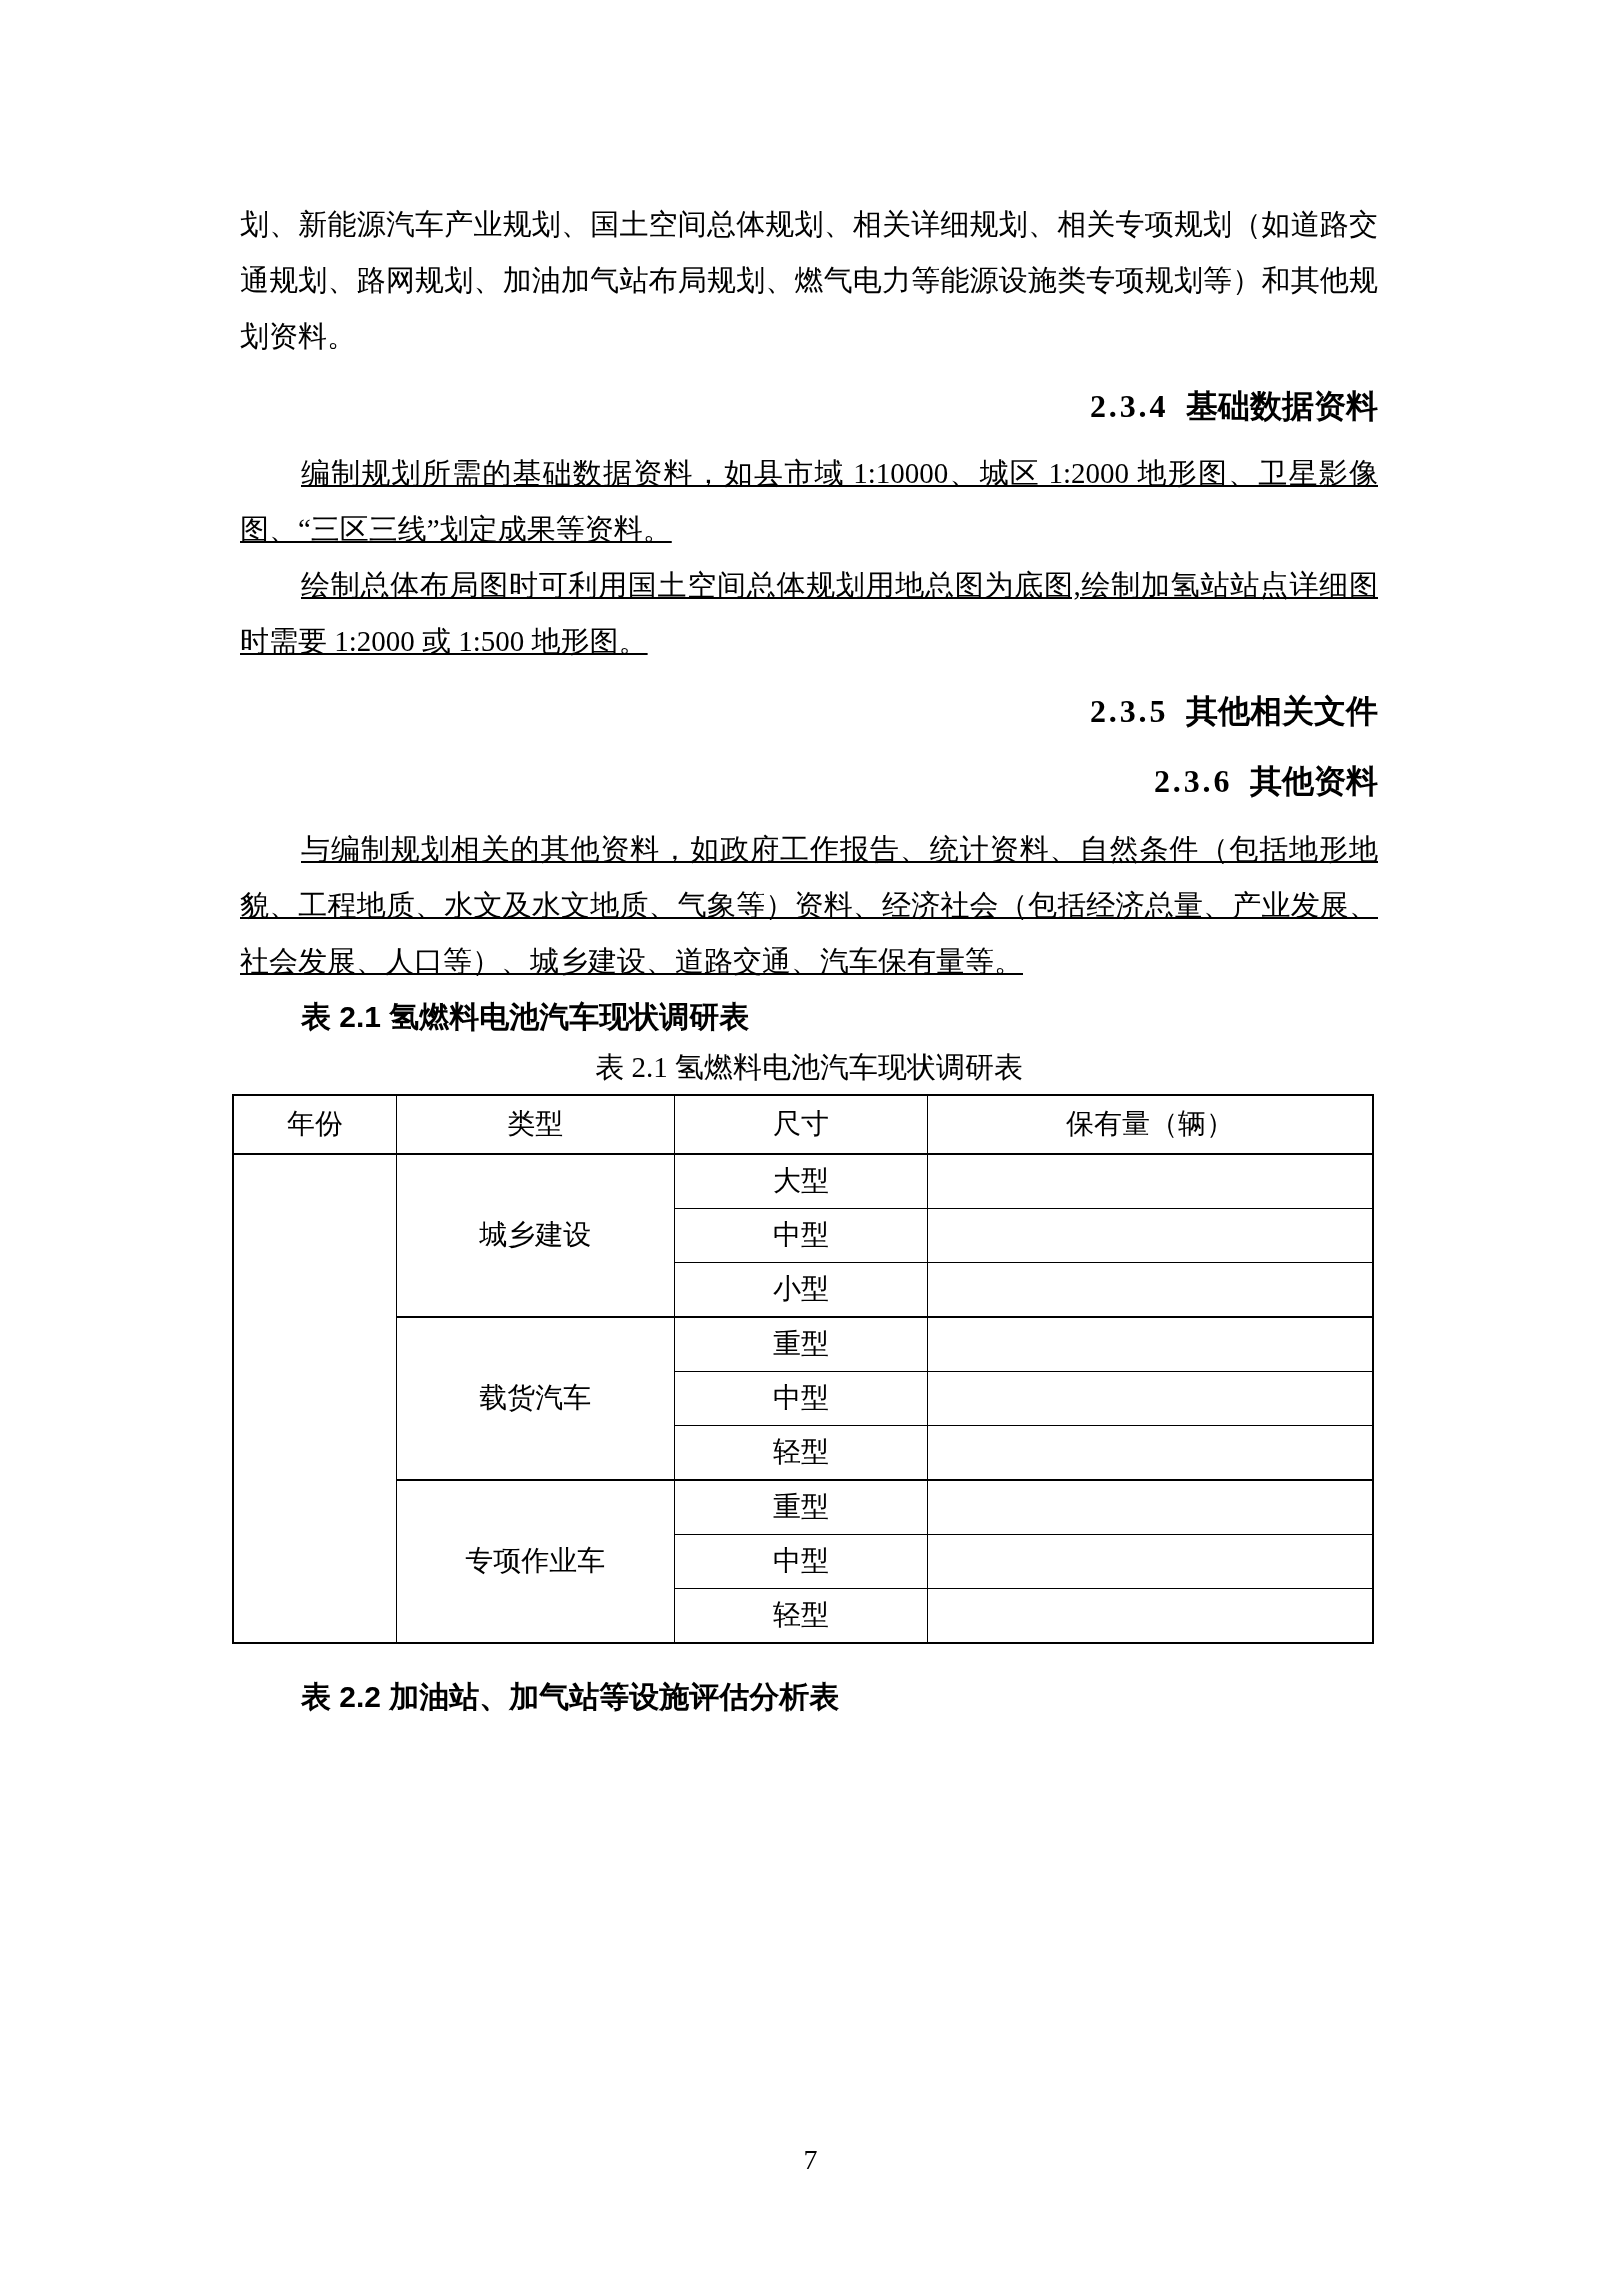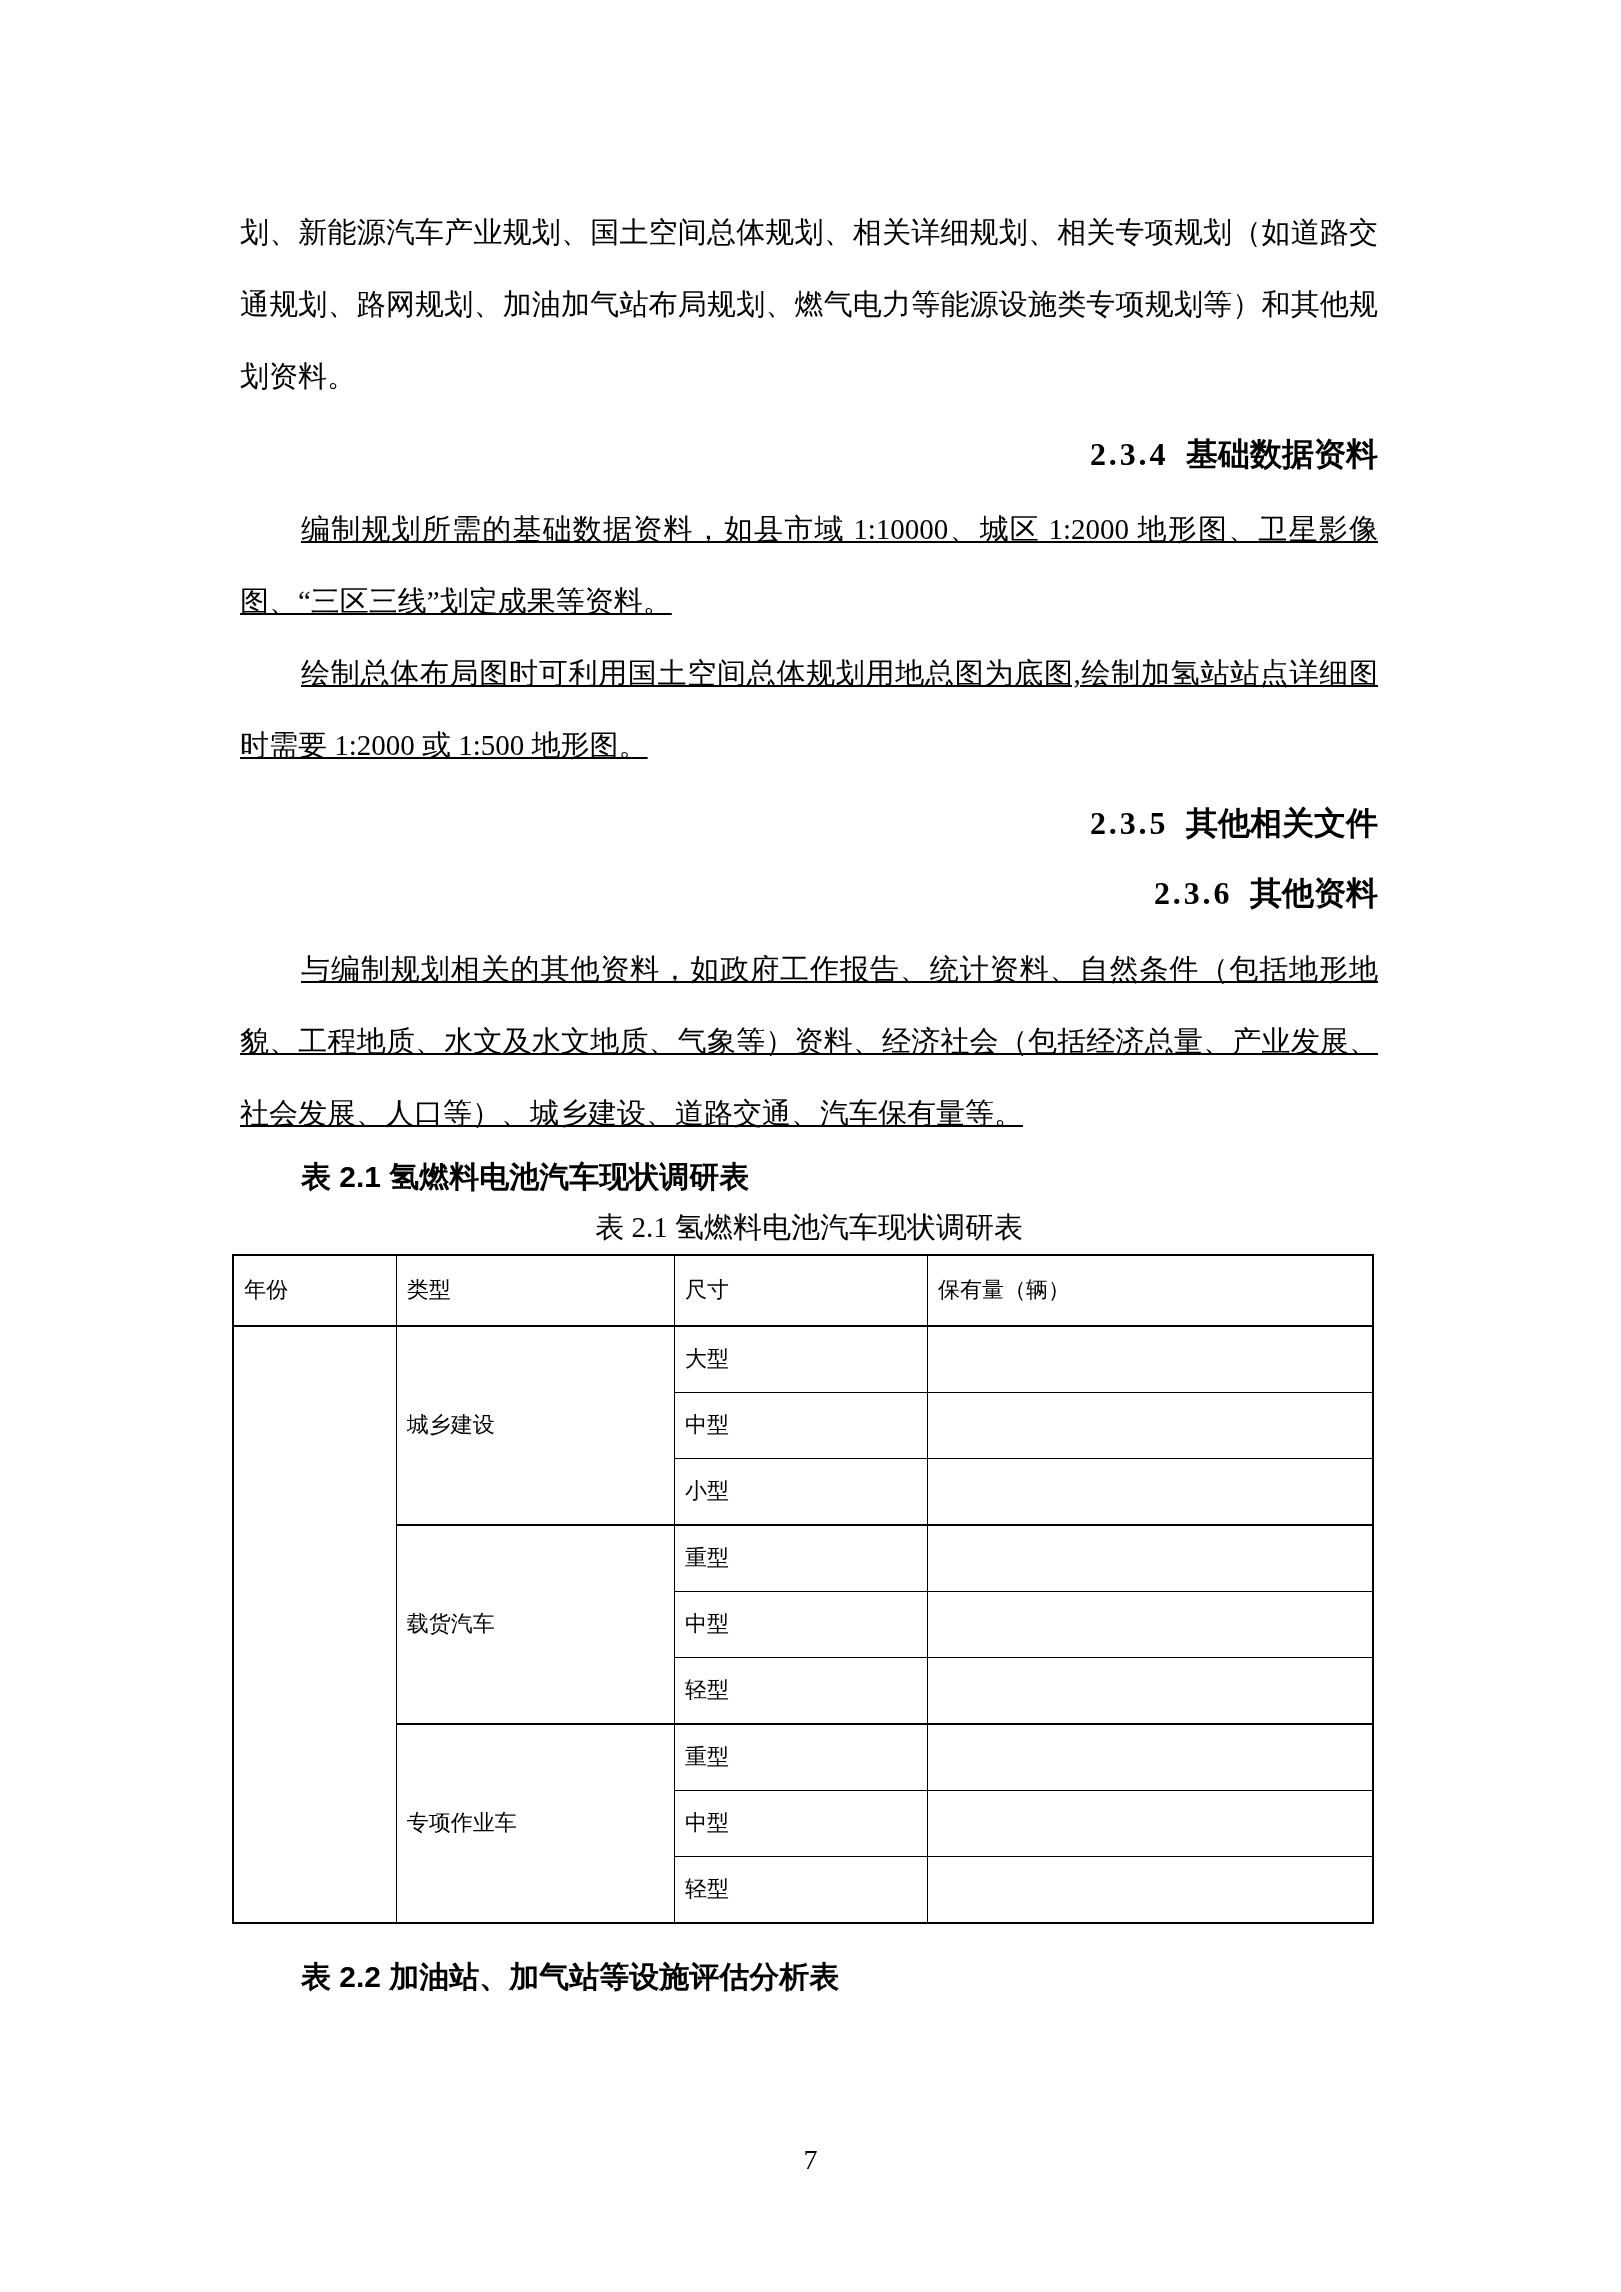--- a/index.html
+++ b/index.html
@@ -14,21 +14,21 @@
     color: #000000;
   }
   .content {
     position: absolute;
     left: 240px;
     top: 196px;
     width: 1138px;
   }
   p.body {
     font-size: 29px;
-    line-height: 72px;
+    line-height: 56px;
     margin: 0;
     text-align: justify;
     text-justify: inter-ideograph;
     word-break: break-all;
   }
   p.indent { text-indent: 61px; text-decoration: underline; }
   h2.sec {
     font-size: 32px;
     font-weight: bold;
     line-height: 56px;
@@ -53,23 +53,24 @@
   }
   table.survey {
     width: 1142px;
     margin-left: -7.8px;
     border-collapse: collapse;
     table-layout: fixed;
     border: 2px solid #000000;
   }
   table.survey td {
     border: 1px solid #000000;
+    text-align: center;
     vertical-align: middle;
-    font-size: 22px;
-    padding: 10px;
+    font-size: 28px;
+    padding: 4px;
     height: 45px;
   }
   table.survey thead td {
     height: 49px;
     border-bottom: 2px solid #000000;
   }
   table.survey tr.group-start td { border-top: 2px solid #000000; }
   .h22 { margin-top: 25.5px; }
   .page-num {
     position: absolute;

